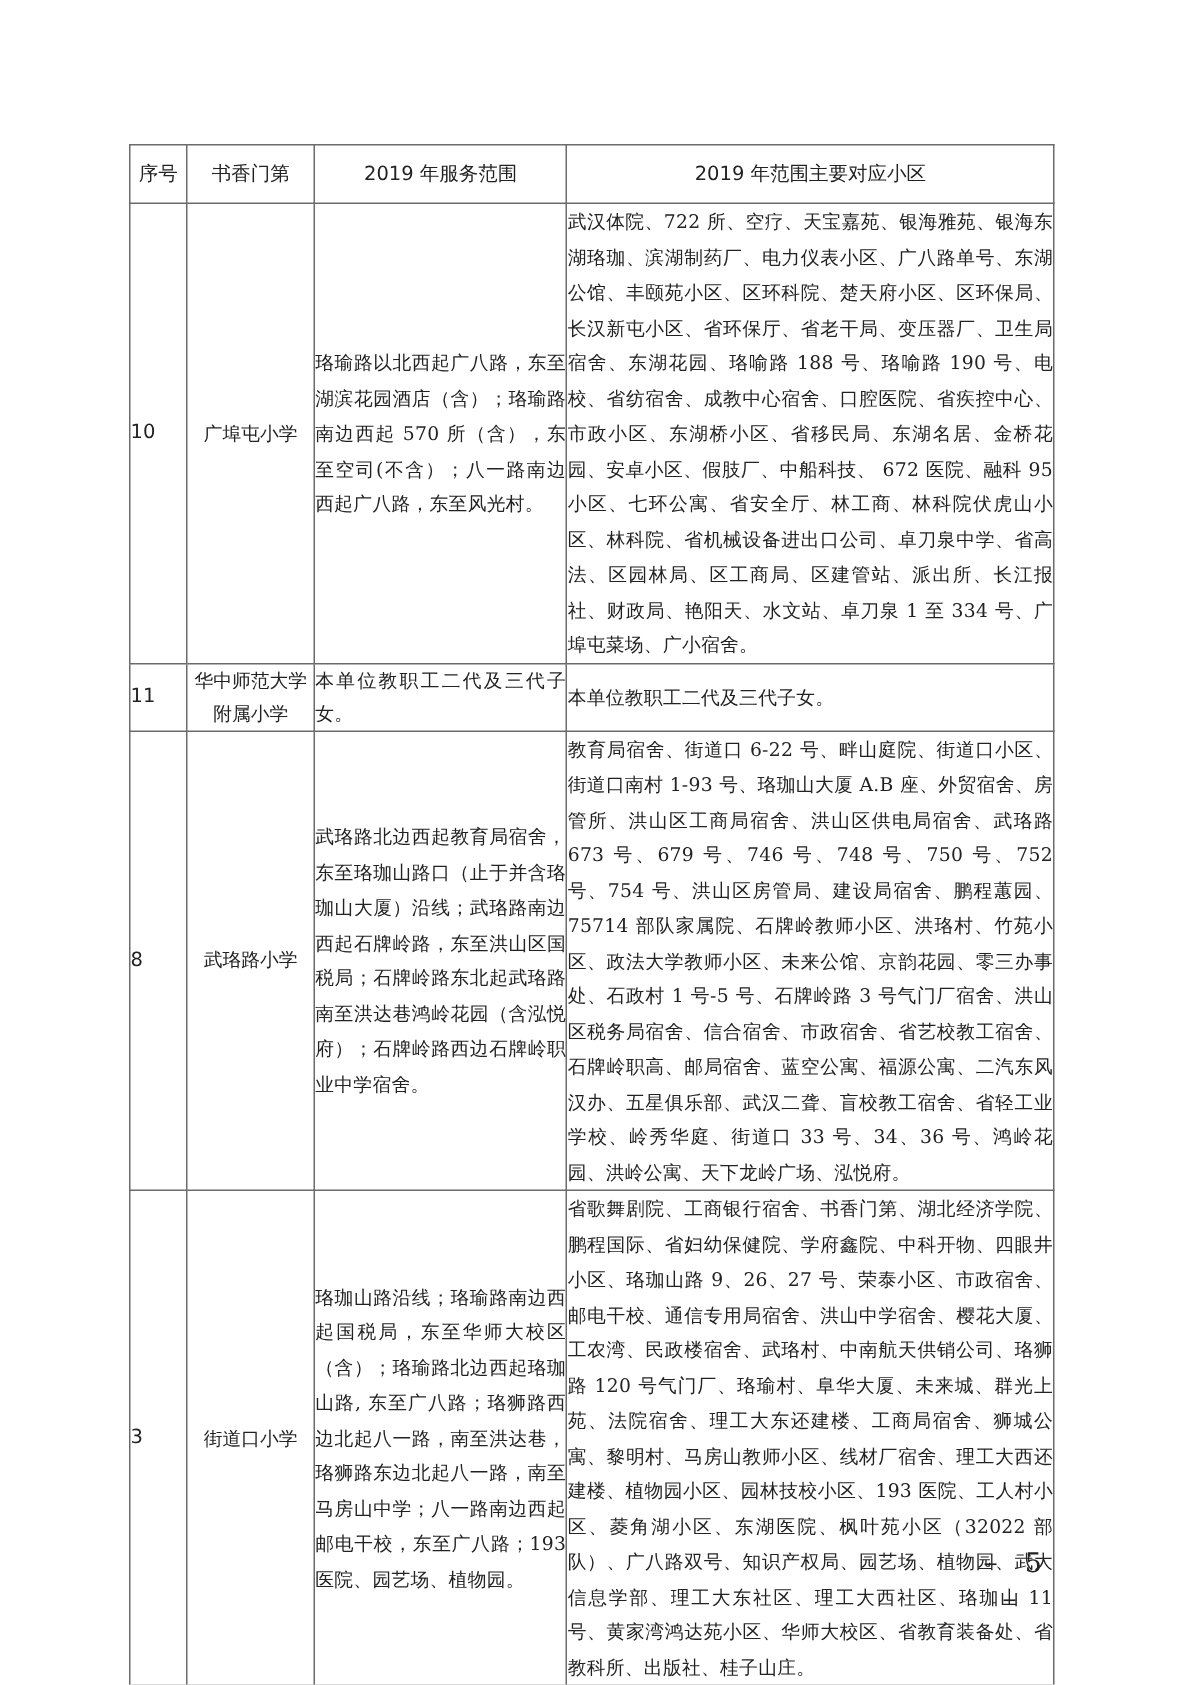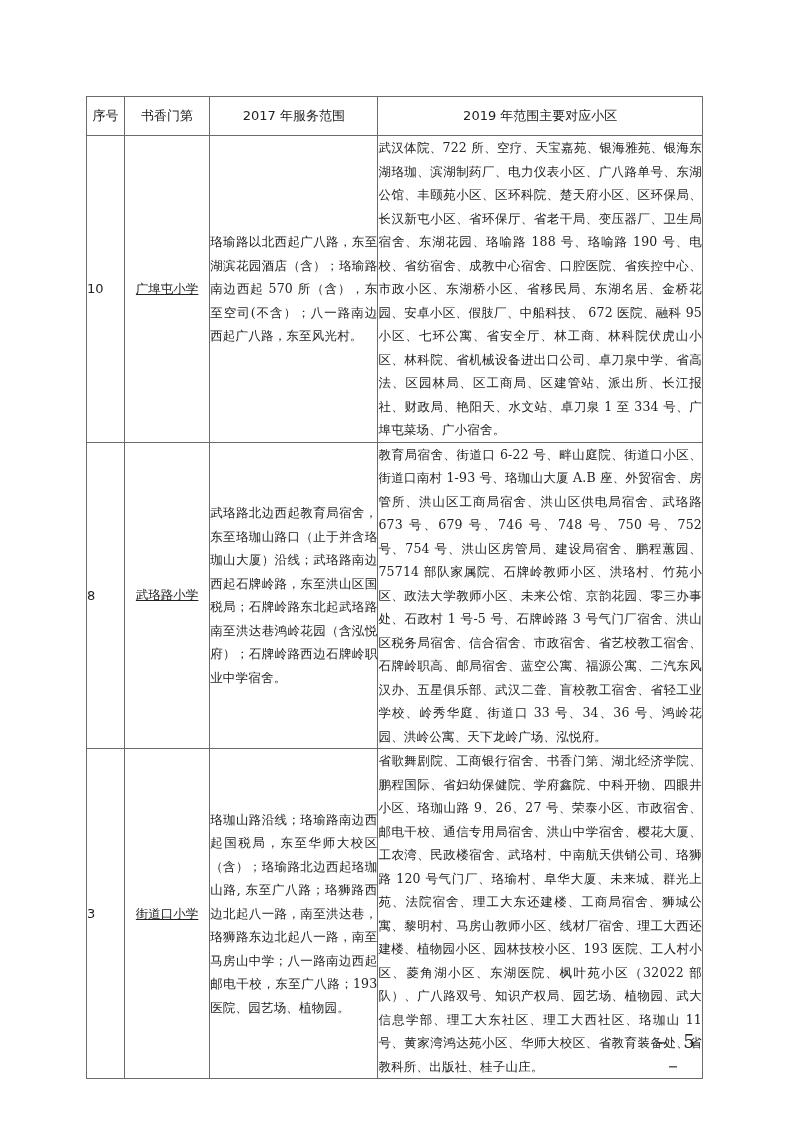--- a/index.html
+++ b/index.html
@@ -11,21 +11,21 @@
   }
   table.range-table td, table.range-table th {
     border: 1px solid #6b6b6b; padding: 0; vertical-align: middle;
   }
   th { font-weight: normal; font-family: "DejaVu Sans", "Liberation Sans", sans-serif; font-size: 13px; height: 38px; text-align: center; color: #222; }
   .col-no { width: 38px; }
   .col-name { width: 85px; }
   .col-scope { width: 168px; }
   .col-area { width: 324px; }
   td.no { text-align: left; font-family: "DejaVu Sans", "Liberation Sans", sans-serif; font-size: 13px; }
-  td.name { text-align: center; font-family: "DejaVu Sans", "Liberation Sans", sans-serif; font-size: 12.5px; padding: 0 4px; line-height: 22px; text-decoration: underline; }
+  td.name { text-align: center; font-family: "DejaVu Sans", "Liberation Sans", sans-serif; font-size: 12.5px; padding: 0 4px; line-height: 22px; }
   td.scope { font-size: 12.5px; line-height: 23.5px; padding: 4px 5px 4px 7px; text-align: justify; letter-spacing: 0.2px; }
   td.area { font-size: 12.5px; line-height: 23.5px; padding: 6px 6px 6px 7px; text-align: justify; letter-spacing: 0.2px; }
   tr.r10 { height: 262px; }
   tr.r11 { height: 45px; }
   tr.r12 { height: 262px; }
   tr.r13 { height: 289px; }
   tr.r11 td.scope, tr.r11 td.area { line-height: 22px; }
   .page-number {
     position: absolute; left: 640px; top: 1030px; width: 70px; text-align: center;
     font-family: "DejaVu Serif", "Liberation Serif", serif; font-size: 18px; color: #222; letter-spacing: 4px;
@@ -39,30 +39,36 @@
     <colgroup>
       <col class="col-no">
         <col class="col-name">
         <col class="col-scope">
         <col class="col-area">
     </colgroup>
     <thead>
       <tr>
         <th>序号</th>
         <th>书香门第</th>
-        <th>2017 年服务范围</th>
+        <th>2019 年服务范围</th>
         <th>2019 年范围主要对应小区</th>
       </tr>
     </thead>
     <tbody>
       <tr class="r10">
         <td class="no">10</td>
         <td class="name">广埠屯小学</td>
         <td class="scope">珞瑜路以北西起广八路，东至湖滨花园酒店（含）；珞瑜路南边西起 570 所（含），东至空司(不含）；八一路南边西起广八路，东至风光村。</td>
         <td class="area">武汉体院、722 所、空疗、天宝嘉苑、银海雅苑、银海东湖珞珈、滨湖制药厂、电力仪表小区、广八路单号、东湖公馆、丰颐苑小区、区环科院、楚天府小区、区环保局、长汉新屯小区、省环保厅、省老干局、变压器厂、卫生局宿舍、东湖花园、珞喻路 188 号、珞喻路 190 号、电校、省纺宿舍、成教中心宿舍、口腔医院、省疾控中心、市政小区、东湖桥小区、省移民局、东湖名居、金桥花园、安卓小区、假肢厂、中船科技、 672 医院、融科 95 小区、七环公寓、省安全厅、林工商、林科院伏虎山小区、林科院、省机械设备进出口公司、卓刀泉中学、省高法、区园林局、区工商局、区建管站、派出所、长江报社、财政局、艳阳天、水文站、卓刀泉 1 至 334 号、广埠屯菜场、广小宿舍。</td>
+      </tr>
+      <tr class="r11">
+        <td class="no">11</td>
+        <td class="name">华中师范大学附属小学</td>
+        <td class="scope">本单位教职工二代及三代子女。</td>
+        <td class="area">本单位教职工二代及三代子女。</td>
       </tr>
       <tr class="r12">
         <td class="no">8</td>
         <td class="name">武珞路小学</td>
         <td class="scope">武珞路北边西起教育局宿舍，东至珞珈山路口（止于并含珞珈山大厦）沿线；武珞路南边西起石牌岭路，东至洪山区国税局；石牌岭路东北起武珞路南至洪达巷鸿岭花园（含泓悦府）；石牌岭路西边石牌岭职业中学宿舍。</td>
         <td class="area">教育局宿舍、街道口 6-22 号、畔山庭院、街道口小区、街道口南村 1-93 号、珞珈山大厦 A.B 座、外贸宿舍、房管所、洪山区工商局宿舍、洪山区供电局宿舍、武珞路 673 号、679 号、746 号、748 号、750 号、752 号、754 号、洪山区房管局、建设局宿舍、鹏程蕙园、75714 部队家属院、石牌岭教师小区、洪珞村、竹苑小区、政法大学教师小区、未来公馆、京韵花园、零三办事处、石政村 1 号-5 号、石牌岭路 3 号气门厂宿舍、洪山区税务局宿舍、信合宿舍、市政宿舍、省艺校教工宿舍、石牌岭职高、邮局宿舍、蓝空公寓、福源公寓、二汽东风汉办、五星俱乐部、武汉二聋、盲校教工宿舍、省轻工业学校、岭秀华庭、街道口 33 号、34、36 号、鸿岭花园、洪岭公寓、天下龙岭广场、泓悦府。</td>
       </tr>
       <tr class="r13">
         <td class="no">3</td>
         <td class="name">街道口小学</td>

